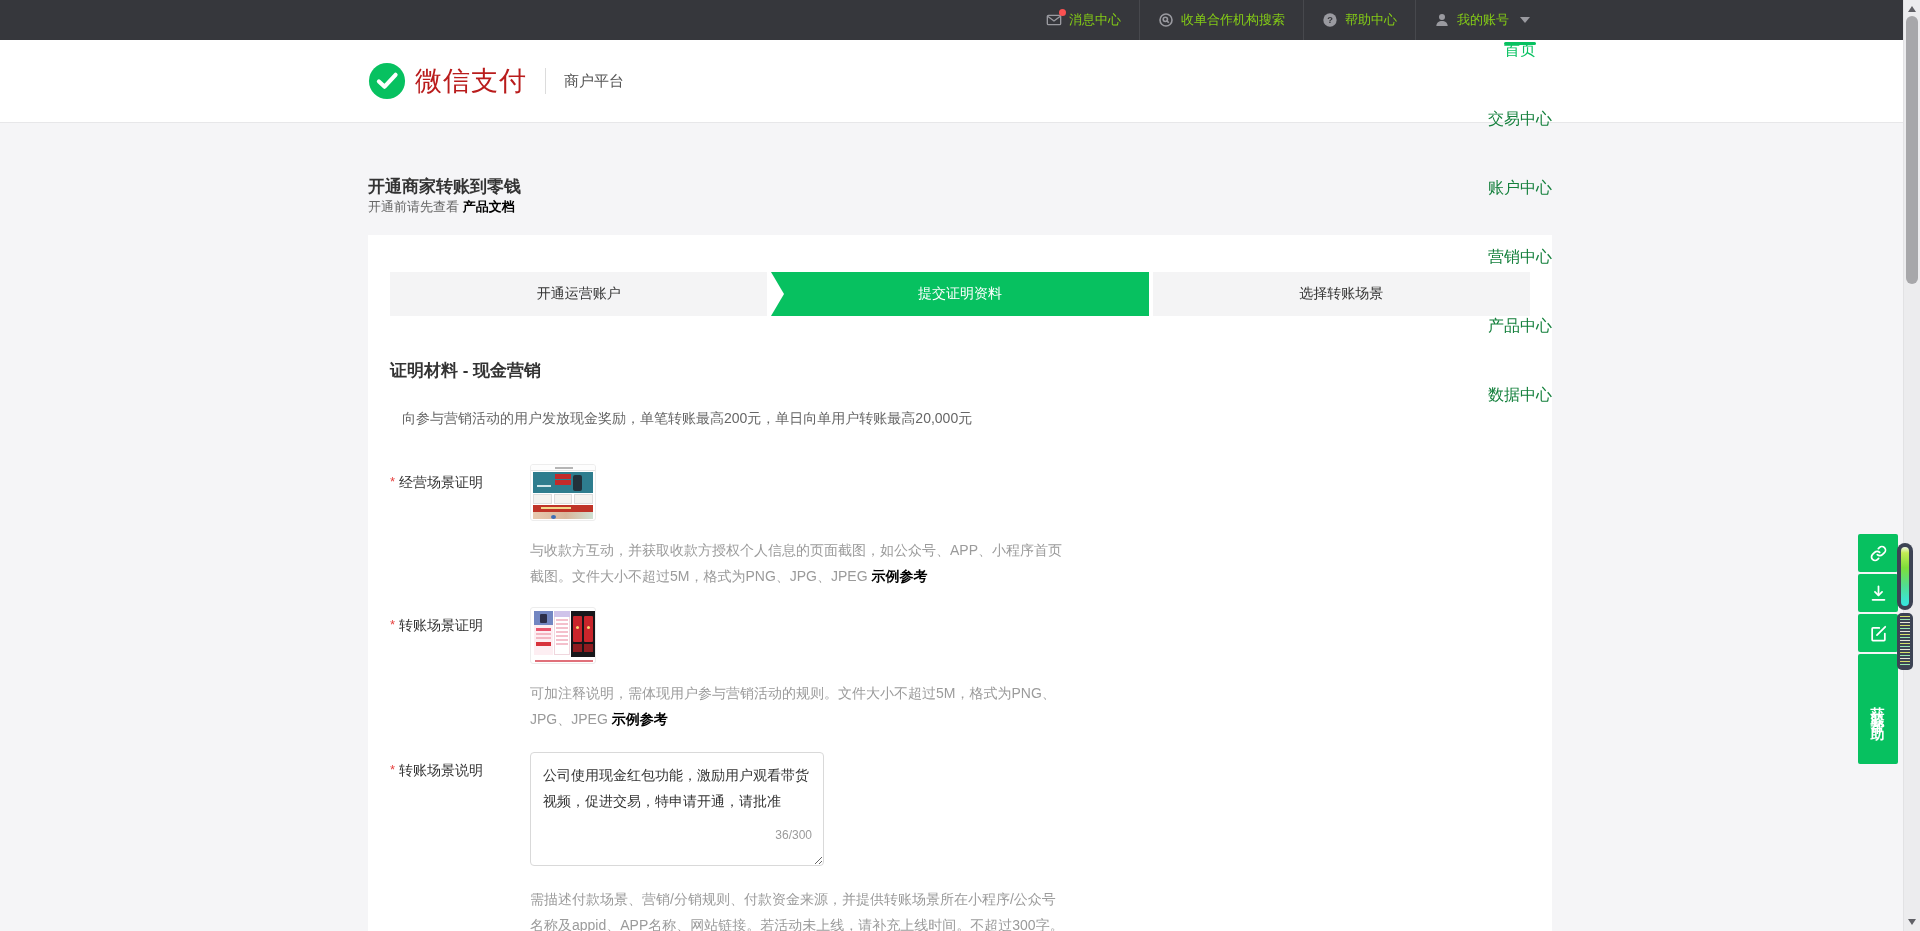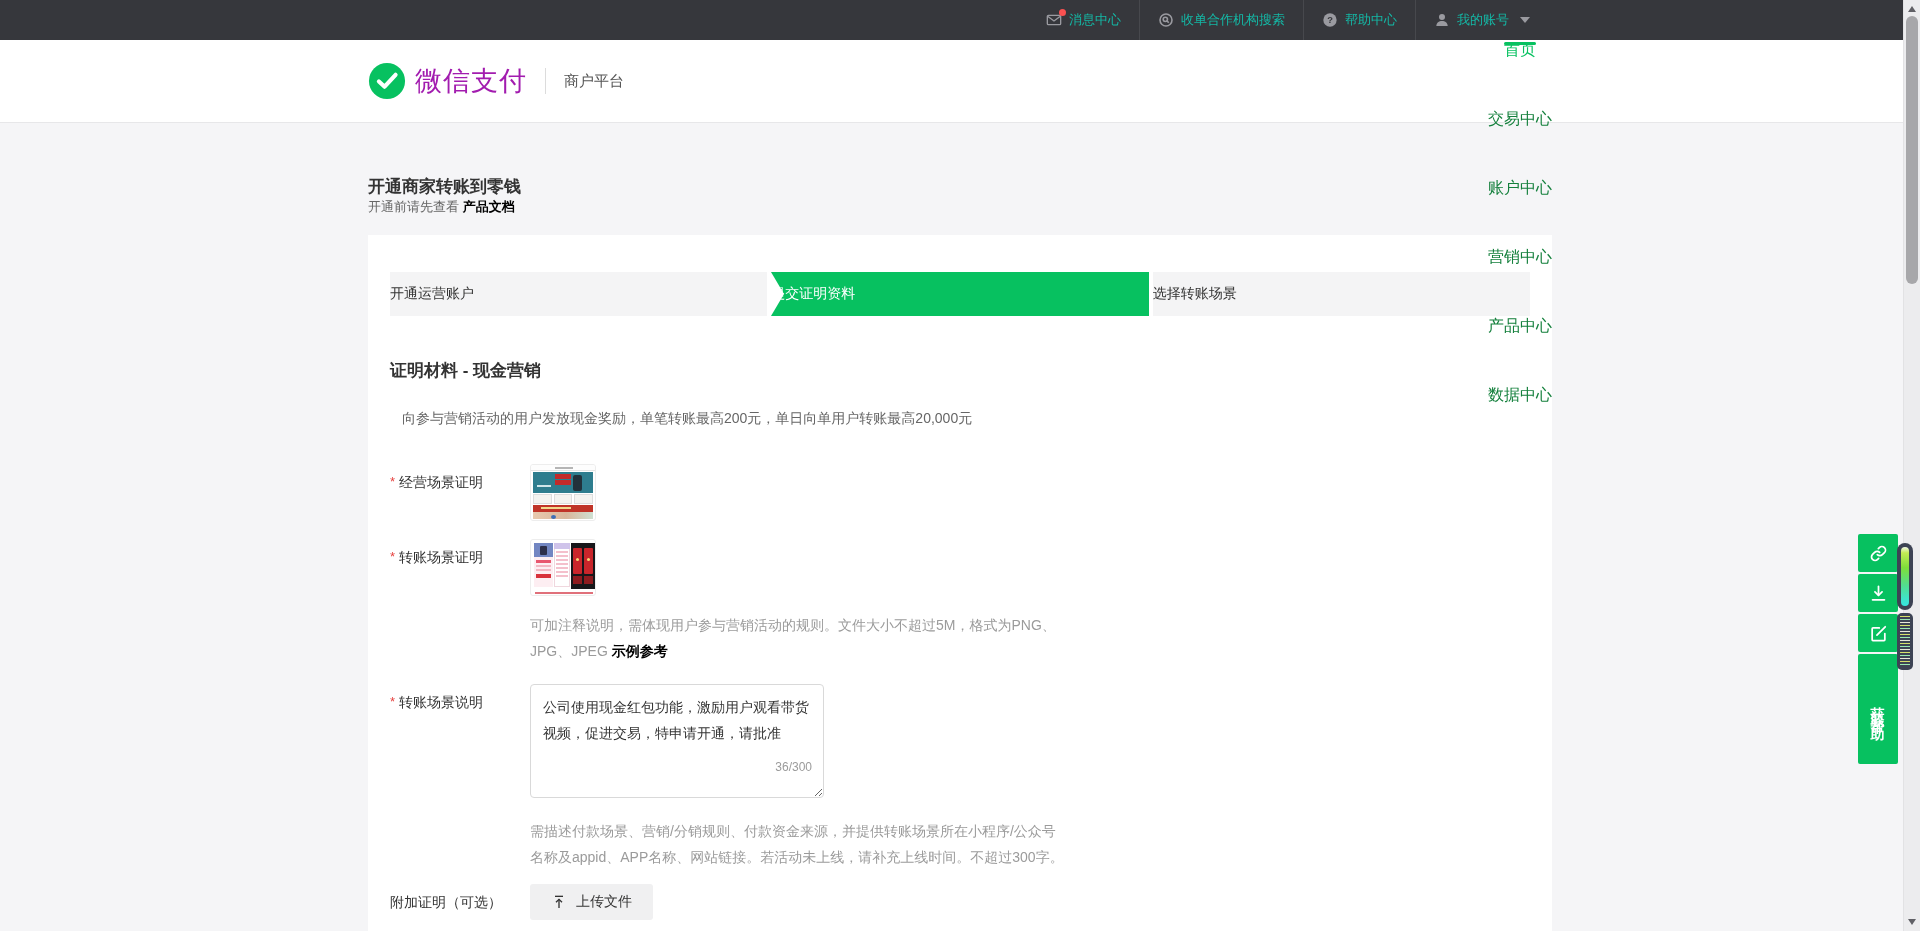--- a/index.html
+++ b/index.html
@@ -1,52 +1,52 @@
 <!DOCTYPE html>
 <html><head>
 <meta charset="utf-8">
 <style>
   * { margin:0; padding:0; box-sizing:border-box; }
   html,body { width:1920px; height:931px; overflow:hidden; background:#f5f5f7;
     font-family:"Liberation Sans","DejaVu Sans",sans-serif; }
 
   
   .topbar { height:40px; background:#36373c; display:flex; align-items:stretch; justify-content:flex-end; padding-right:372px; }
-  .topbar-item { display:flex; align-items:center; gap:7px; padding:0 18px; color:#14b8a6; font-size:13px; cursor:pointer; position:relative; }
+  .topbar-item { display:flex; align-items:center; gap:7px; padding:0 18px; color:#84cc16; font-size:13px; cursor:pointer; position:relative; }
   .topbar-divider { width:1px; background:#47484d; margin:0; }
   .tb-icon { width:16px; height:16px; display:block; position:relative; }
   .tb-icon svg { display:block; }
   .badge-dot { position:absolute; top:-3px; right:-4px; width:7px; height:7px; border-radius:50%; background:#fa5151; }
   .caret-down { width:0; height:0; border-left:5px solid transparent; border-right:5px solid transparent; border-top:6px solid #9a9aa0; margin-left:4px; }
 
   
   .header { height:83px; background:#fff; border-bottom:1px solid #e7e7e9; }
   .header-inner { width:1184px; margin:0 auto; height:100%; display:flex; align-items:center; }
   .logo-group { display:flex; align-items:center; }
   .logo-circle { width:38px; height:38px; }
-  .logo-text { font-size:27px; color:#a21caf; margin-left:9px; letter-spacing:1px; }
+  .logo-text { font-size:27px; color:#b91c1c; margin-left:9px; letter-spacing:1px; }
   .logo-sep { width:1px; height:26px; background:#dcdcdc; margin:0 18px; }
   .platform-label { font-size:15px; color:#555; }
   .nav { margin-left:auto; display:flex; gap:48px; height:100%; align-items:center;flex-direction:column; }
   .nav-item { font-size:16px; color:#15803d; cursor:pointer; position:relative; height:100%; display:flex; align-items:center; }
   .nav-item.active { color:#07c160; }
   .nav-item.active::after { content:""; position:absolute; left:0; right:0; bottom:16px; height:3px; background:#07c160; border-radius:1.5px; }
 
   
   .page-inner { width:1184px; margin:0 auto; }
   .page-head { margin-top:52px; display:flex; align-items:baseline; justify-content:center;flex-direction:column; }
   .page-title { font-size:17px; font-weight:bold; color:#333; }
   .doc-hint { font-size:13px; color:#666; }
   .doc-hint a, .link { color:#000000; text-decoration:none; cursor:pointer;font-weight:bold; }
 
   .card { background:#fff; margin-top:19px; padding:37px 22px 60px; min-height:900px; }
 
   
   .stepper { display:flex; gap:4px; height:44px; }
-  .step { flex:1; display:flex; align-items:center; justify-content:flex-start; background:#f4f4f5; font-size:14px; color:#333; position:relative; }
+  .step { flex:1; display:flex; align-items:center; justify-content:center; background:#f4f4f5; font-size:14px; color:#333; position:relative; }
   .step.active { background:#07c160; color:#fff; }
   .step.active::before { content:""; position:absolute; left:0; top:0; width:0; height:0;
      border-top:22px solid transparent; border-bottom:22px solid transparent; border-left:13px solid #fff; }
 
   .section-title { margin-top:44px; font-size:17px; font-weight:bold; color:#333; line-height:22px; }
   .section-desc { margin-top:26px; font-size:14px; color:#666; line-height:20px;margin-left:12px; }
 
   
   .form { margin-top:36px; }
   .form-row { display:flex; }
@@ -239,20 +239,23 @@
               <i class="t1-fig"></i>
             <span class="t1-cards">
                 <span></span>
                 <span></span>
                 <span></span>
               </span>
             <i class="t1-strip"></i>
               <i class="t1-strip-txt"></i>
               <i class="t1-photo"></i>
               <i class="t1-dot"></i>
+          </div>
+          <div class="help-text">
+            <span>与收款方互动，并获取收款方授权个人信息的页面截图，如公众号、APP、小程序首页截图。文件大小不超过5M，格式为PNG、JPG、JPEG</span><a class="link">示例参考</a>
           </div>
         </div>
       </div>
 
       <div class="form-row" style="margin-top:18px;">
         <div class="row-label">
           <span class="req">*</span><span>转账场景证明</span>
         </div>
         <div class="row-control">
           <div class="thumb">

